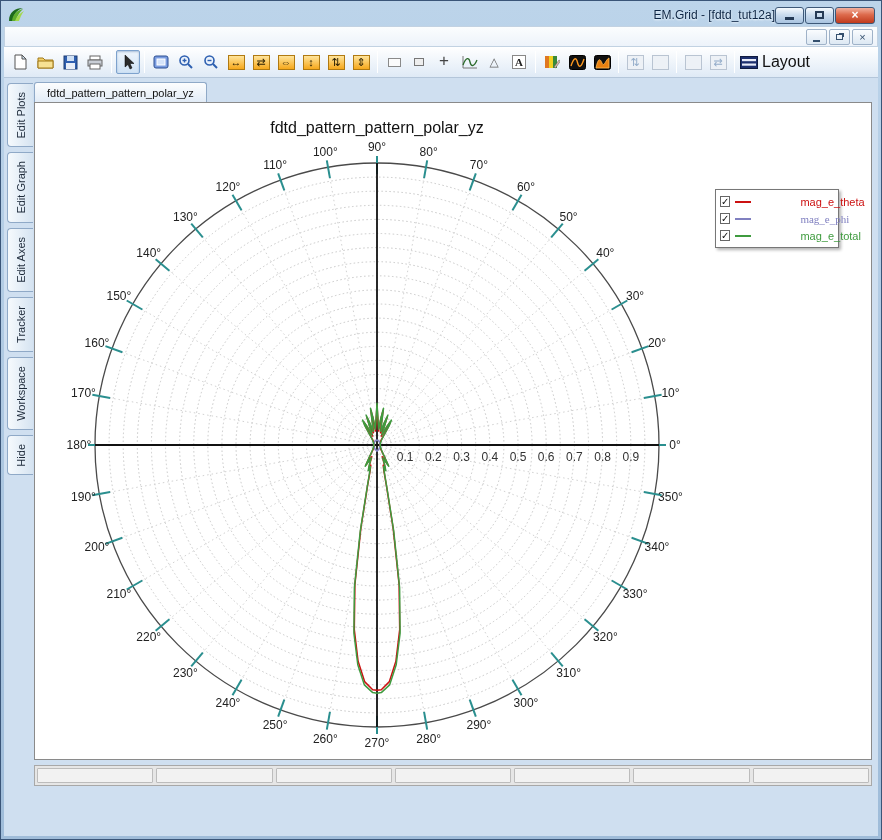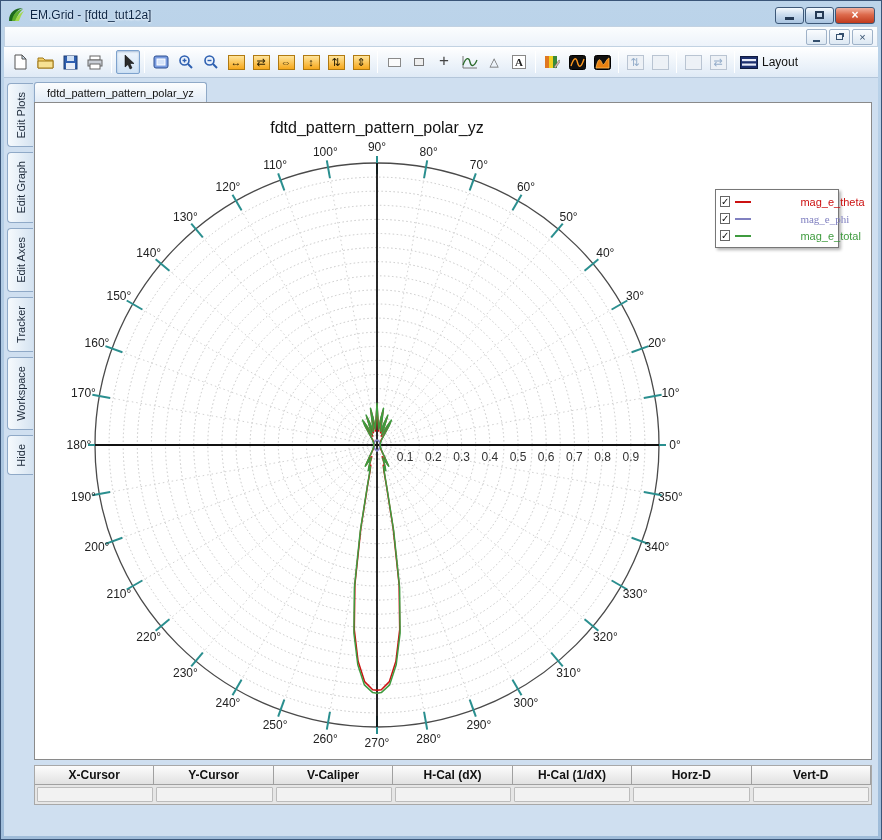--- a/index.html
+++ b/index.html
@@ -9,21 +9,21 @@
     background: #8ea8c8;
   }
   .window {
     position: absolute; inset: 0;
     border: 1px solid #3a5578;
     background: linear-gradient(#bcd4ea, #9fbcd9);
     padding: 3px;
     display: flex; flex-direction: column;
   }
   
-  .titlebar { height: 22px; display: flex; align-items: center; gap: 5px; padding: 0 3px; }
+  .titlebar { height: 22px; display: flex; align-items: center; padding: 0 3px; text-align: right; }
   .app-icon { width: 18px; height: 16px; display: inline-flex; }
   .title-text { flex: 1; font-size: 12px; color: #0d2544; text-shadow: 0 1px 2px rgba(255,255,255,.9); }
   .cap-buttons { display: flex; gap: 1px; }
   .cap-btn {
     width: 29px; height: 17px; border: 1px solid #3d5878; border-radius: 3px;
     background: linear-gradient(#f6fafd, #cbdcee 45%, #a9c4e0);
     display: flex; align-items: center; justify-content: center;
     font-size: 12px; color: #1c2c40;
   }
   .cap-btn.close {
@@ -69,21 +69,21 @@
   .tile.pale { background: #edf1f6; border: 1px solid #b9c4d2; color: #93acc9; }
   .shape-rect { width: 13px; height: 9px; border: 1px solid #8a8a8a; background: #fbfbfb; }
   .shape-box { width: 10px; height: 8px; border: 1px solid #777; background: #eee; }
   .glyph-plus { font-size: 17px; color: #444; margin-top: -3px; }
   .glyph-triangle { font-size: 12px; color: #666; }
   .glyph-texta {
     width: 14px; height: 14px; border: 1px solid #888; background: #fff;
     font-family: "Liberation Serif", serif; font-weight: bold; font-size: 11px; color: #222;
     display: flex; align-items: center; justify-content: center;
   }
-  .tb-label { font-size: 12px; color: #111; margin-left: 4px; white-space: nowrap; }
+  .tb-label { font-size: 16px; color: #111; margin-left: 4px; white-space: nowrap; }
   
   .main { flex: 1; display: flex; min-height: 0; background: #cfdff0; padding-top: 2px; }
   .sidebar { width: 30px; padding-top: 3px; display: flex; flex-direction: column; gap: 5px; align-items: flex-start; }
   .vtab {
     width: 26px; border: 1px solid #8fa9c7; border-right: none; border-radius: 4px 0 0 4px;
     background: linear-gradient(90deg, #f6fafd, #d5e3f1);
     display: flex; align-items: center; justify-content: center; padding: 8px 0; margin-left: 3px;
   }
   .vtab span {
     writing-mode: vertical-rl; transform: rotate(180deg);
@@ -491,29 +491,20 @@
               <span class="legend-label" style="color: rgb(128, 128, 192); font-family: Liberation Serif, serif;">mag_e_phi</span>
             </div>
             <div class="legend-row">
               <span class="legend-check">✓</span>
               <span class="legend-line" style="border-top-color: rgb(63, 155, 63);"></span>
               <span class="legend-label" style="color: rgb(63, 155, 63);">mag_e_total</span>
             </div>
           </div>
       </div>
       <div class="cursor-table" id="cursor-table">
-          <div class="ct-head">
-            <div class="ct-cell">X-Cursor</div>
-            <div class="ct-cell">Y-Cursor</div>
-            <div class="ct-cell">V-Caliper</div>
-            <div class="ct-cell">H-Cal (dX)</div>
-            <div class="ct-cell">H-Cal (1/dX)</div>
-            <div class="ct-cell">Horz-D</div>
-            <div class="ct-cell">Vert-D</div>
-          </div>
           <div class="ct-row">
             <div class="ct-val"></div>
             <div class="ct-val"></div>
             <div class="ct-val"></div>
             <div class="ct-val"></div>
             <div class="ct-val"></div>
             <div class="ct-val"></div>
             <div class="ct-val"></div>
           </div>
         </div>

